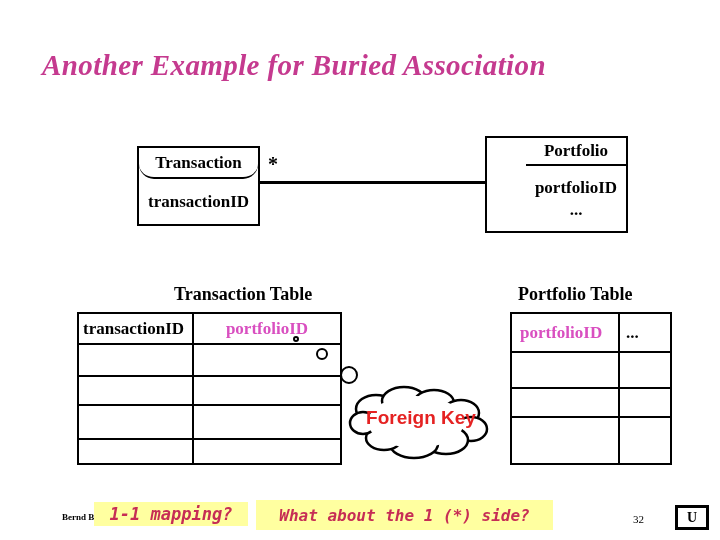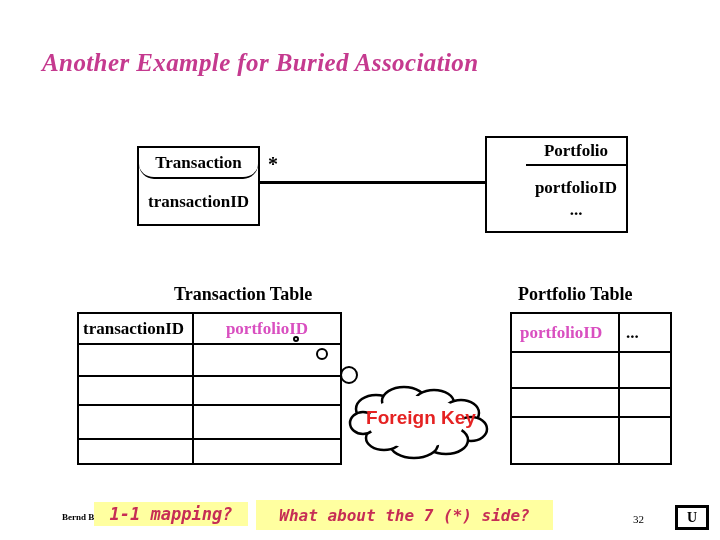--- a/index.html
+++ b/index.html
@@ -4,21 +4,21 @@
 <style>
   * { box-sizing: border-box; margin: 0; padding: 0; }
   html, body { width: 720px; height: 540px; background: #ffffff; overflow: hidden; }
   .slide {
     position: absolute; left: 0; top: 0; width: 720px; height: 540px;
     background: #ffffff; font-family: "Liberation Serif", serif; color: #000;
   }
   
   .title {
     position: absolute; left: 42px; top: 49px;
-    font-size: 25px; font-weight: bold; font-style: italic;
+    font-size: 29px; font-weight: bold; font-style: italic;
     color: #C53A8F; letter-spacing: 0.4px; white-space: nowrap;
   }
   
   .uml-class { position: absolute; border: 2px solid #000; background: #fff; display: flex; flex-direction: column; }
   .uml-name {
     border-bottom: 2px solid #000; display: flex; align-items: center; justify-content: center;
     font-weight: bold; font-size: 17px;
   }
   .uml-attrs {
     flex: 1; display: flex; flex-direction: column; align-items: center; justify-content: center;
@@ -167,19 +167,19 @@
       <ellipse cx="70" cy="66" rx="24" ry="14"></ellipse>
       <ellipse cx="40" cy="60" rx="18" ry="12"></ellipse>
       <ellipse cx="19" cy="45" rx="13" ry="11"></ellipse>
     </g>
     <ellipse cx="72" cy="44" rx="48" ry="26" fill="#ffffff" stroke="none"></ellipse>
   </svg>
   <div class="cloud-label">Foreign Key</div>
 
   <div class="author">Bernd Br</div>
   <div class="qbox q1">1-1 mapping?</div>
-  <div class="qbox q2">What about the 7 (*) side?</div>
+  <div class="qbox q2">What about the 1 (*) side?</div>
   <div class="page-num">32</div>
   <div class="logo">
     <span>U</span>
   </div>
 
 </div>
 
 </body></html>

